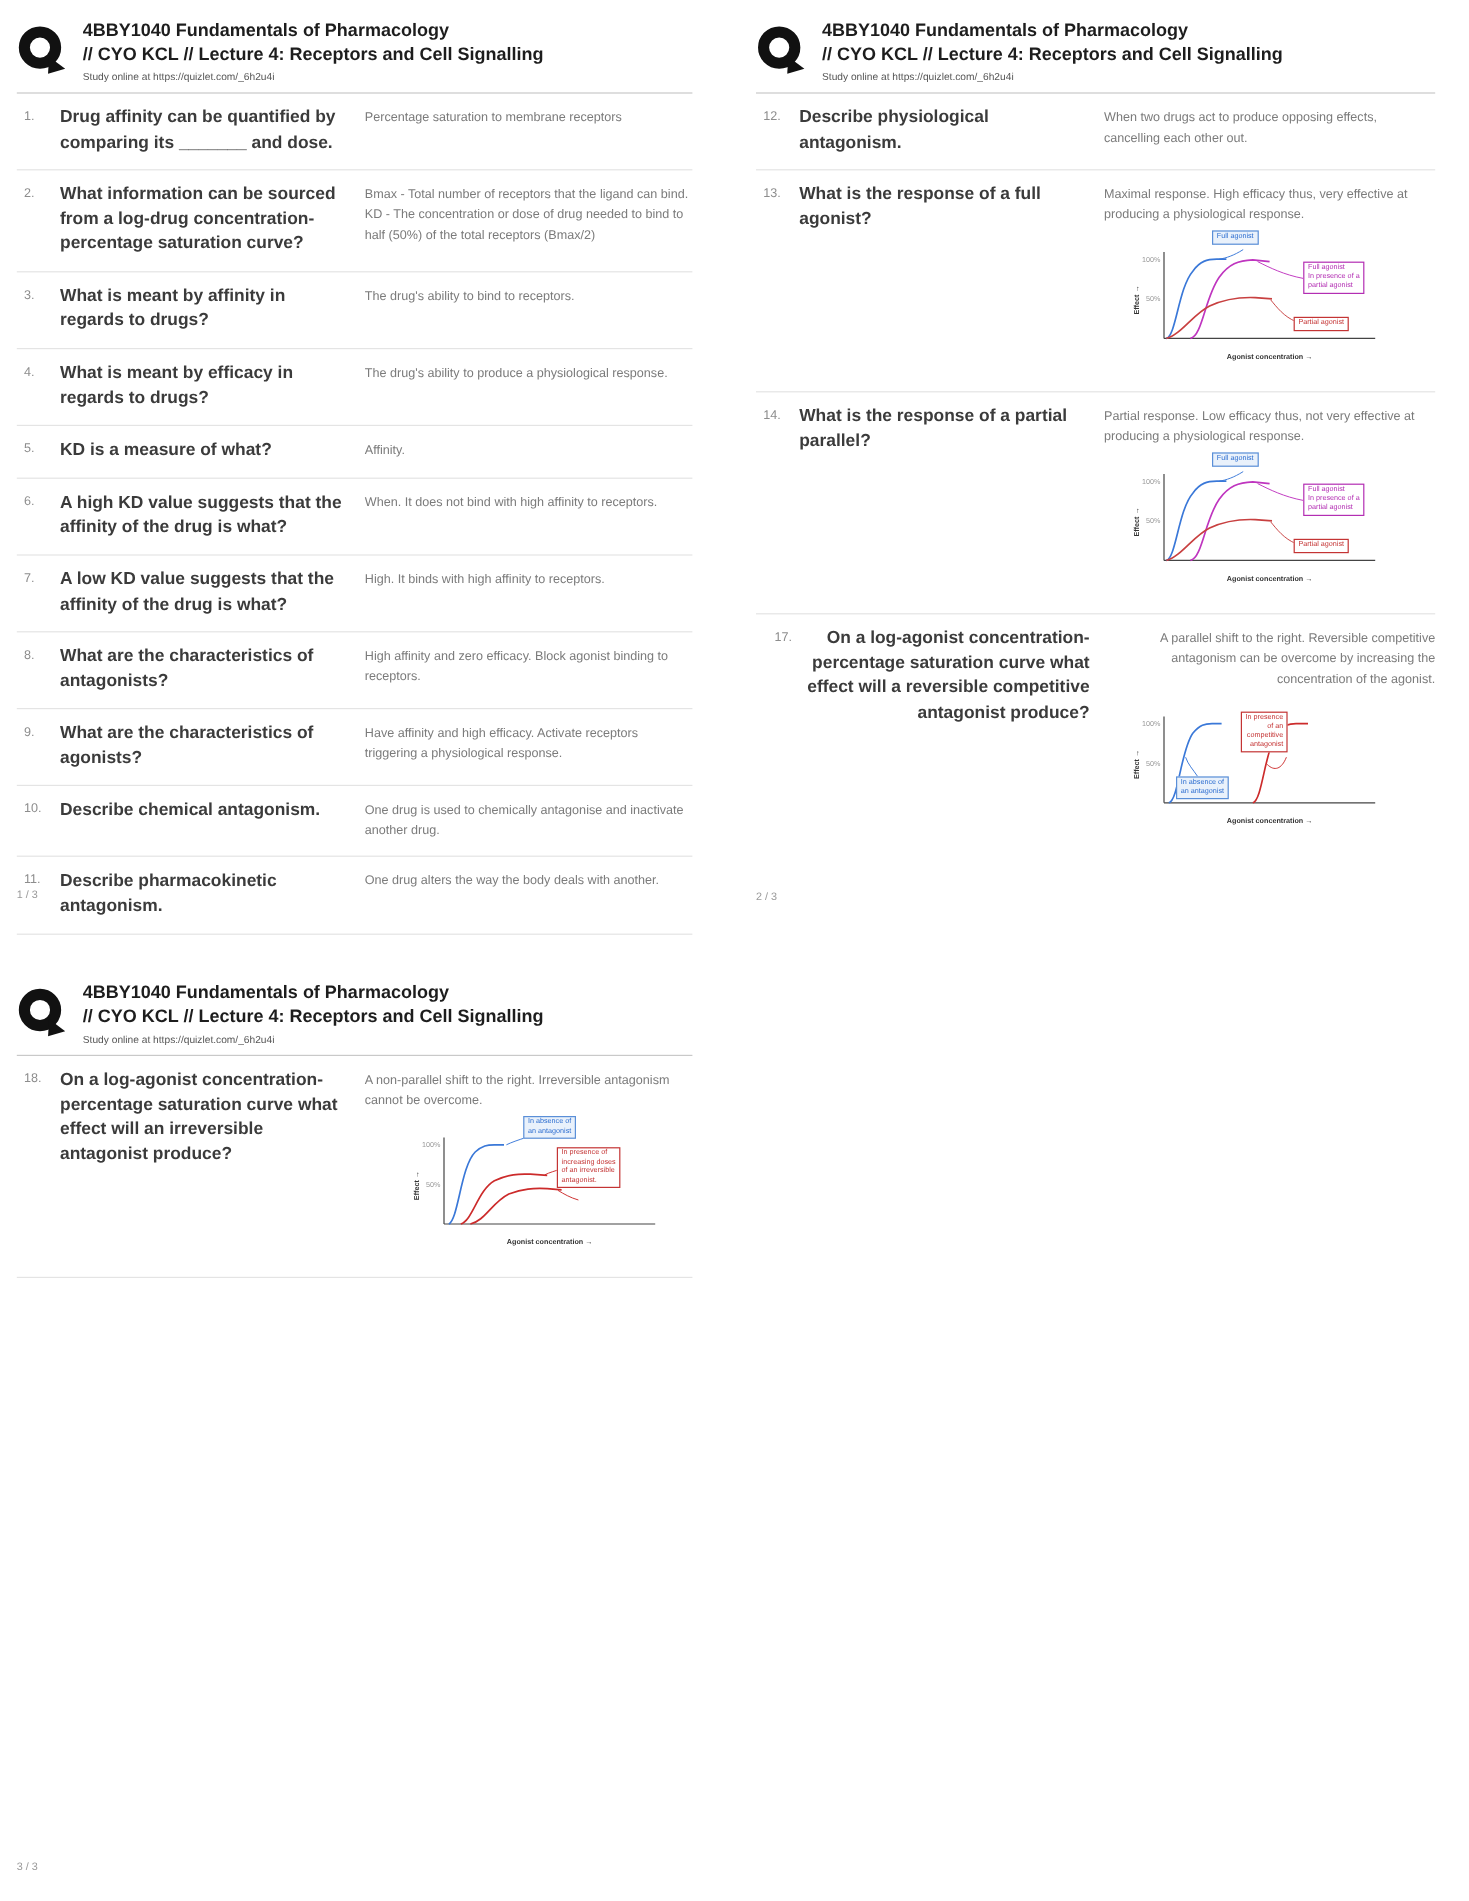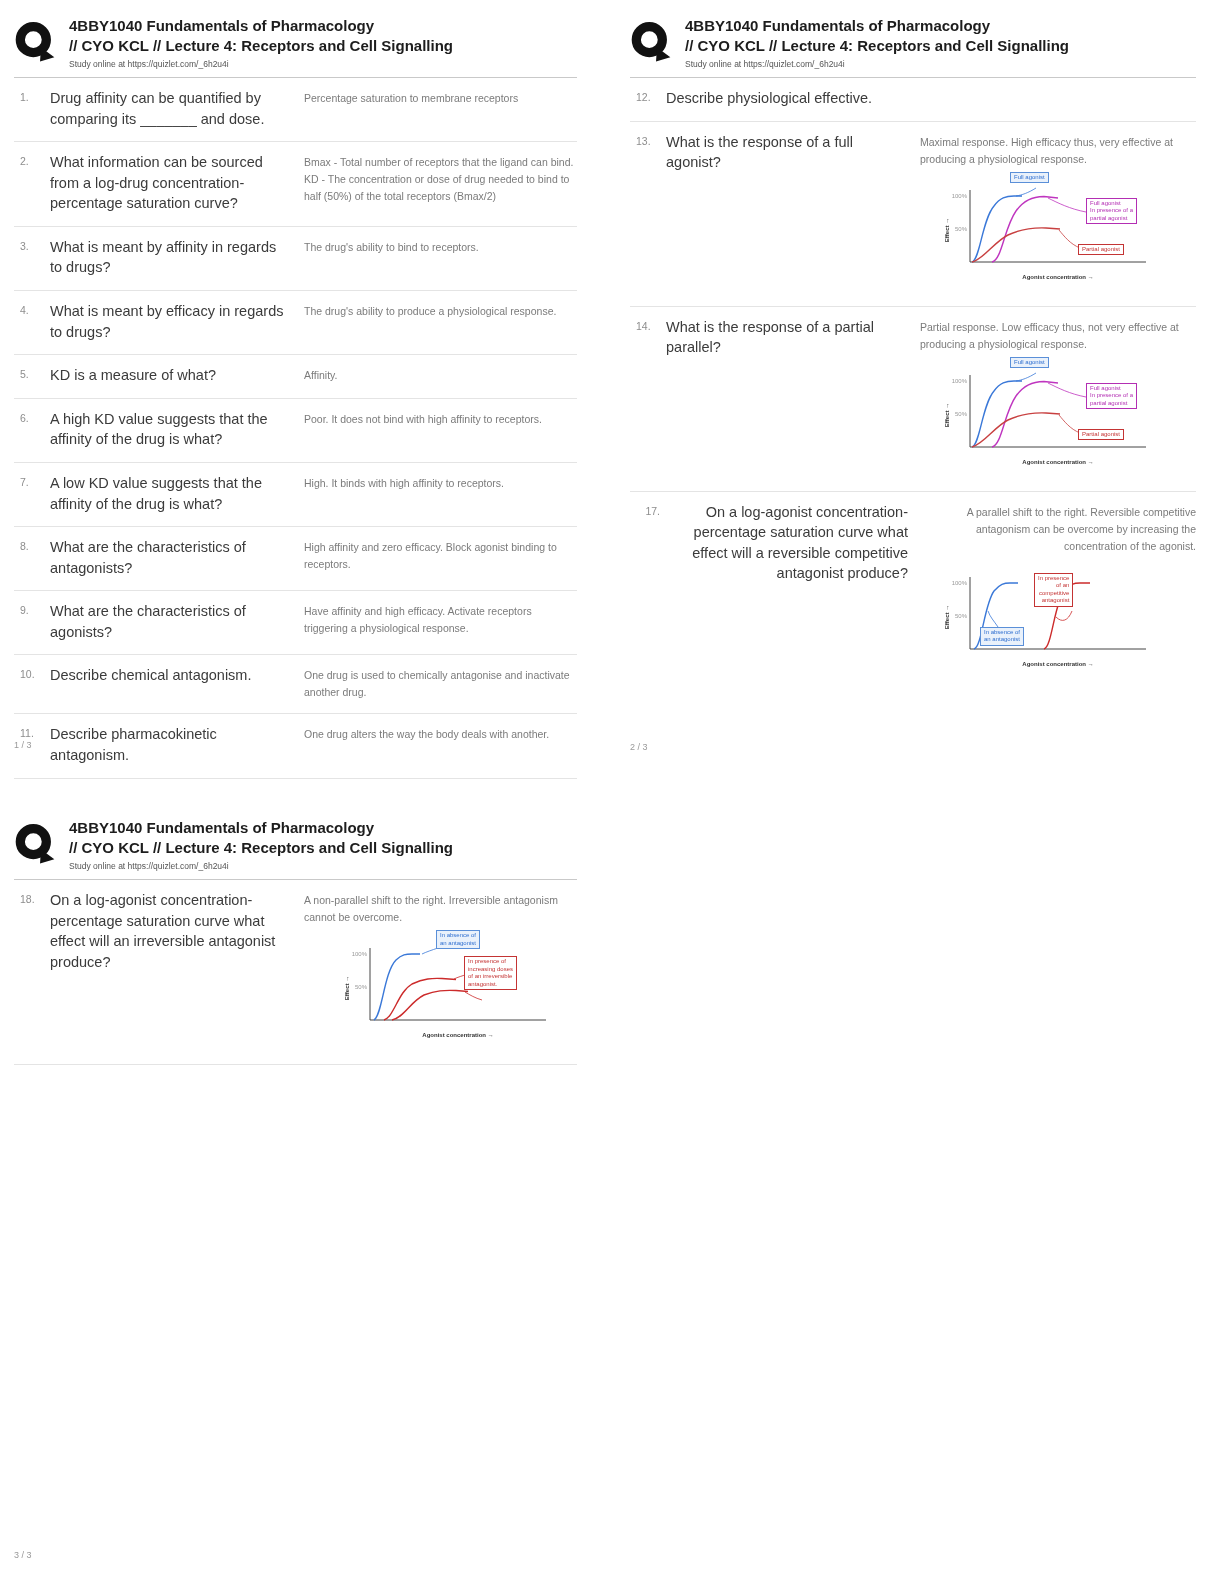--- a/index.html
+++ b/index.html
@@ -13,21 +13,21 @@
   #page3 { left: 14px; top: 818px; width: 563px; height: 742px; }
 
   .hdr { display: flex; gap: 13px; align-items: center; border-bottom: 1px solid #c9c9c9; padding-bottom: 8px; }
   .logo { width: 42px; height: 46px; flex: 0 0 auto; margin-top: 1px; }
   .t1, .t2 { font-size: 15px; font-weight: bold; color: #1d1d1d; line-height: 20px; }
   .study { font-size: 8.5px; color: #555; margin-top: 3px; }
 
   .card { display: grid; grid-template-columns: 30px 248px 1fr; column-gap: 6px; padding: 10px 0 12px; border-bottom: 1px solid #e4e4e4; }
   .card.last { border-bottom: none; text-align: right; }
   .num { font-size: 10.5px; color: #8d8d8d; padding-top: 3px; padding-left: 6px; }
-  .q { font-size: 14.5px; font-weight: normal; color: #3b3b3b; line-height: 1.42; padding-right: 6px; }
+  .q { font-size: 14.5px; font-weight: bold; color: #3b3b3b; line-height: 1.42; padding-right: 6px; }
   .a { font-size: 10.5px; color: #7b7b7b; line-height: 1.62; padding-top: 2px; }
 
   .page-footer { position: absolute; bottom: 0; left: 0; right: 0; text-align: left; font-size: 9px; color: #9a9a9a; }
 
   .chart { position: relative; width: 220px; height: 122px; margin: 4px 0 0 20px; }
   .chart svg { position: absolute; left: 0; top: 6px; }
   .axis { stroke: #444; stroke-width: 1; }
   .tick { font-size: 6px; fill: #999; }
   .alabel { font-size: 6px; fill: #333; font-weight: bold; }
   .curve { fill: none; stroke-width: 1.4; }
@@ -74,21 +74,21 @@
     <div class="a">The drug's ability to produce a physiological response.</div>
   </div>
   <div class="card">
     <div class="num">5.</div>
     <div class="q">KD is a measure of what?</div>
     <div class="a">Affinity.</div>
   </div>
   <div class="card">
     <div class="num">6.</div>
     <div class="q">A high KD value suggests that the affinity of the drug is what?</div>
-    <div class="a">Poor. It does not bind with high affinity to receptors.</div>
+    <div class="a">When. It does not bind with high affinity to receptors.</div>
   </div>
   <div class="card">
     <div class="num">7.</div>
     <div class="q">A low KD value suggests that the affinity of the drug is what?</div>
     <div class="a">High. It binds with high affinity to receptors.</div>
   </div>
   <div class="card">
     <div class="num">8.</div>
     <div class="q">What are the characteristics of antagonists?</div>
     <div class="a">High affinity and zero efficacy. Block agonist binding to receptors.</div>
@@ -119,21 +119,22 @@
     </svg>
     <div>
       <div class="t1">4BBY1040 Fundamentals of Pharmacology</div>
       <div class="t2">// CYO KCL // Lecture 4: Receptors and Cell Signalling</div>
       <div class="study">Study online at https://quizlet.com/_6h2u4i</div>
     </div>
   </div>
 
   <div class="card">
     <div class="num">12.</div>
-    <div class="q">Describe physiological effective.</div>
+    <div class="q">Describe physiological antagonism.</div>
+    <div class="a">When two drugs act to produce opposing effects, cancelling each other out.</div>
   </div>
 
   <div class="card">
     <div class="num">13.</div>
     <div class="q">What is the response of a full agonist?</div>
     <div class="a">
       <span>Maximal response. High efficacy thus, very effective at producing a physiological response.</span>
       <div class="chart">
         <svg width="220" height="108" viewBox="0 0 220 108">
           <line class="axis" x1="30" y1="12" x2="30" y2="84"></line>

